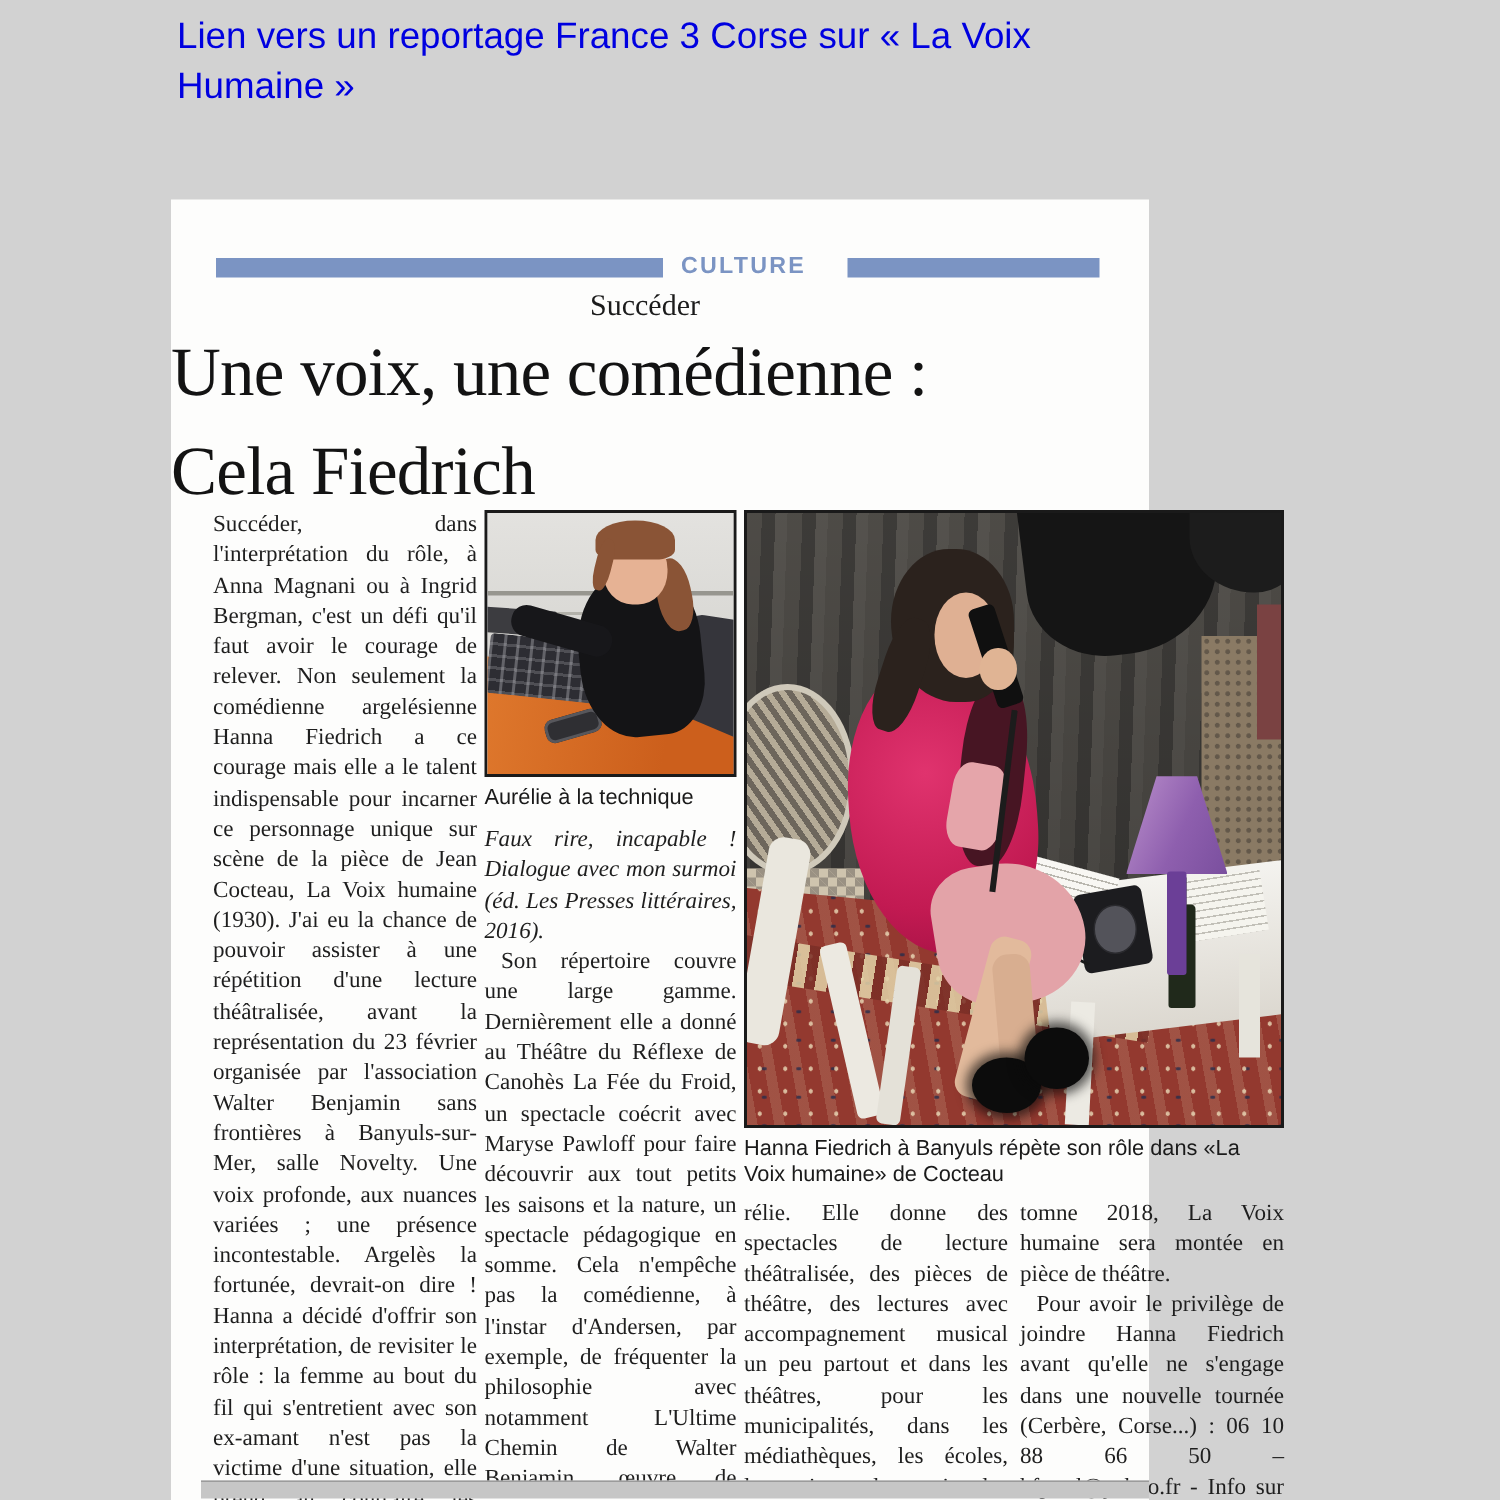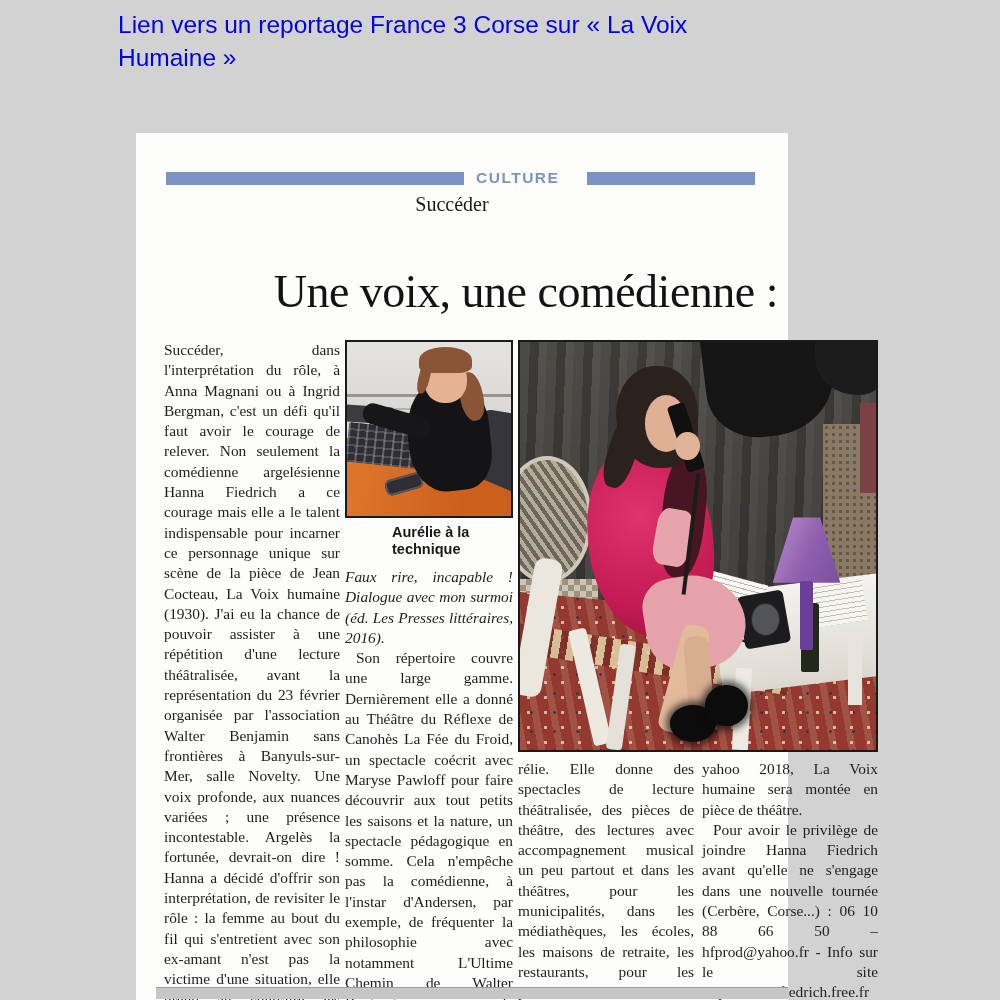--- a/index.html
+++ b/index.html
@@ -4,53 +4,53 @@
 <style>
   html,body{margin:0;padding:0;width:1000px;height:1000px;overflow:hidden;
     background:#d2d2d2;font-family:"Liberation Sans",sans-serif;}
 
   
   .top-link{position:absolute;left:118px;top:8px;width:648px;
     font-size:24.5px;line-height:33px;color:#0000e0;
     font-family:"Liberation Sans",sans-serif;cursor:pointer;}
 
   
-  .sheet{position:absolute;left:136px;top:133px;width:652px;height:867px;
+  .sheet{position:absolute;left:114px;top:133px;width:652px;height:867px;
     background:#fdfdfc;}
 
   
   .culture-row{position:absolute;left:30px;right:33px;top:38px;height:14px;
     display:flex;align-items:center;}
   .cbar{height:13px;background:#7b94c3;}
   .cbar.left{width:298px;margin-right:12px;}
   .cbar.right{flex:1;margin-left:28px;}
   .culture-label{color:#7b94c3;font-weight:bold;font-size:15.5px;
     letter-spacing:1.5px;white-space:nowrap;}
 
   .rubric{position:absolute;left:0;right:20px;top:60px;text-align:center;
     font-family:"Liberation Serif",serif;font-size:20px;color:#1b1b1b;}
-  .title{position:absolute;left:0;right:10px;top:82px;text-align:right;
+  .title{position:absolute;left:0;right:10px;top:82px;text-align:left;
     font-family:"Liberation Serif",serif;font-size:46px;line-height:66px;
-    color:#131313;font-weight:500;letter-spacing:-.5px;margin-top:44px;}
+    color:#131313;font-weight:500;letter-spacing:-.5px;}
 
   
   .bodytext{font-family:"Liberation Serif",serif;font-size:15.4px;
     line-height:20.3px;text-align:justify;color:#1e1e1e;}
   .bodytext p{margin:0;}
   .indent{text-indent:11px;}
   .ital{font-style:italic;}
   .col1{position:absolute;left:28px;top:207px;width:176px;}
   .col2{position:absolute;left:209px;top:207px;width:168px;}
   .right-region{position:absolute;left:382px;top:207px;width:360px;}
   .cols-row{display:flex;margin-top:7px;}
   .col3{width:176px;margin-right:8px;}
   .col4{width:176px;}
 
-  .photo-caption{font-weight:bold;font-size:14.5px;line-height:17px;
-    color:#1a1a1a;margin-top:6px;font-family:"Liberation Sans",sans-serif;margin-left:47px;}
+  .photo-caption{font-weight:normal;font-size:14.5px;line-height:17px;
+    color:#1a1a1a;margin-top:6px;font-family:"Liberation Sans",sans-serif;}
 
   .strip{position:absolute;left:20px;right:0;top:854px;height:11px;
     background:#c6c6c6;border-top:1px solid #9b9b9b;}
 
   
   .photo{position:relative;overflow:hidden;border:2px solid #1a1a1a;
     box-sizing:border-box;}
   .photo *{position:absolute;}
   .photo-a{width:168px;height:178px;}
   .photo-h{width:360px;height:412px;}
@@ -263,26 +263,27 @@
       <div class="ph-leg2"></div>
       <div class="ph-slipper1"></div>
       <div class="ph-slipper2"></div>
       <div class="ph-hair"></div>
       <div class="ph-hair2"></div>
       <div class="ph-face"></div>
       <div class="ph-handset"></div>
       <div class="ph-hand"></div>
       <div class="ph-handcord"></div>
     </div>
+    <div class="photo-caption">Hanna Fiedrich à Banyuls répète son rôle dans «La Voix humaine» de Cocteau</div>
     <div class="cols-row">
       <div class="col3 bodytext">
         <p>rélie. Elle donne des spectacles de lecture théâtralisée, des pièces de théâtre, des lectures avec accompagnement musical un peu partout et dans les théâtres, pour les municipalités, dans les médiathèques, les écoles, les maisons de retraite, les restaurants, pour les particuliers... A l'au-</p>
       </div>
       <div class="col4 bodytext">
-        <p>yahoo 2018, La Voix humaine sera montée en pièce de théâtre.</p>
+        <p>tomne 2018, La Voix humaine sera montée en pièce de théâtre.</p>
         <p class="indent">Pour avoir le privilège de joindre Hanna Fiedrich avant qu'elle ne s'engage dans une nouvelle tournée (Cerbère, Corse...) : 06 10 88 66 50 – hfprod@yahoo.fr - Info sur le site http://hanna.fiedrich.free.fr</p>
 
       </div>
     </div>
   </div>
 
   <div class="strip"></div>
 </div>
 
 </body></html>

